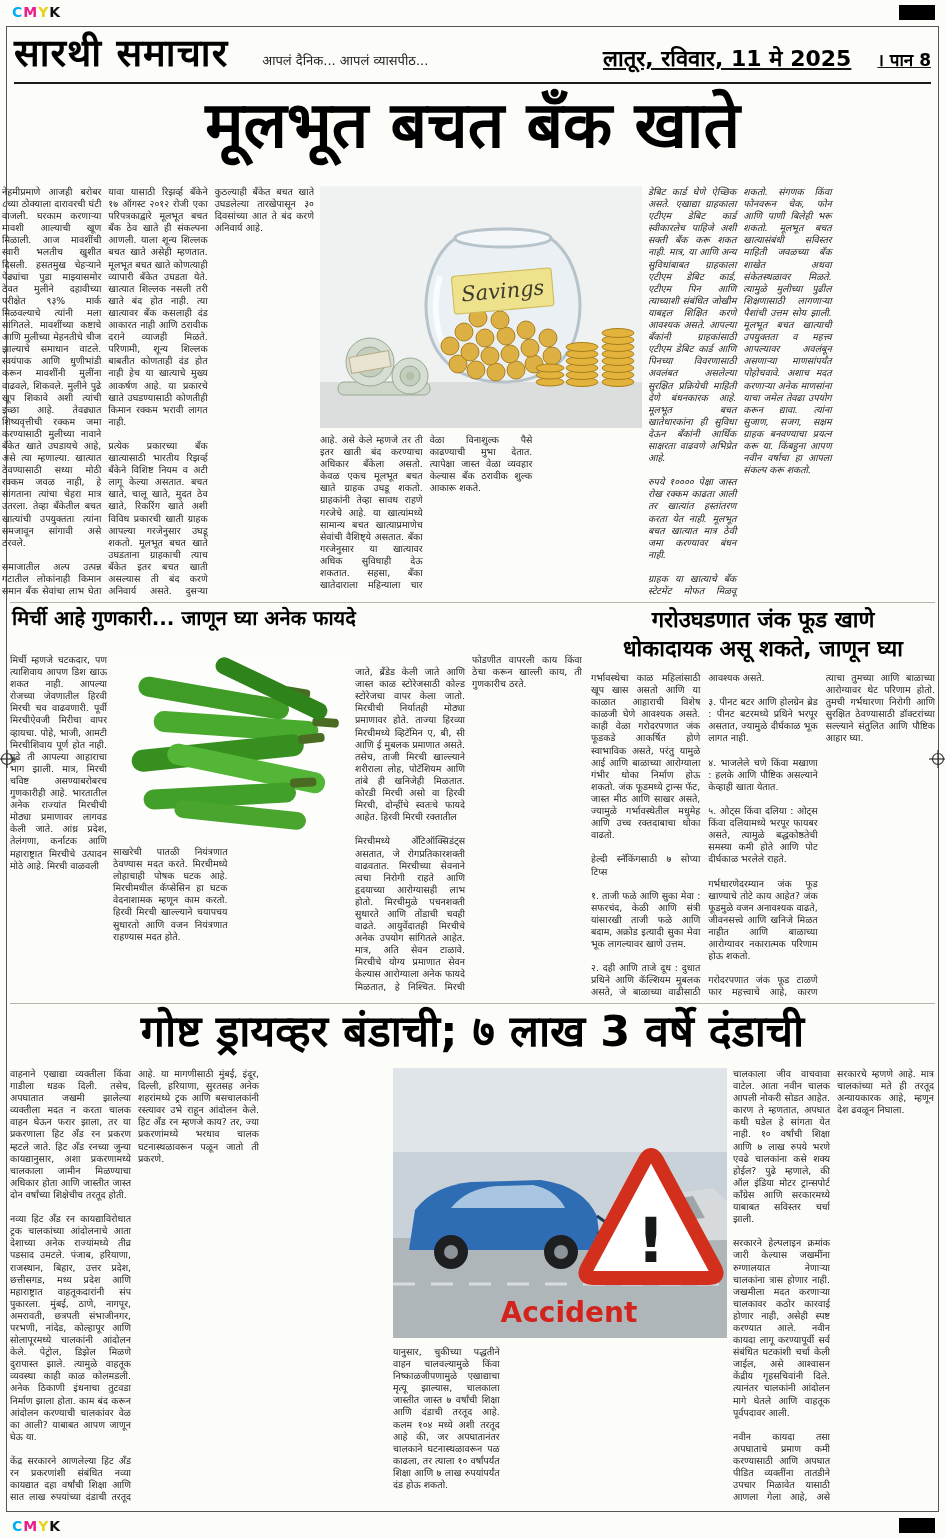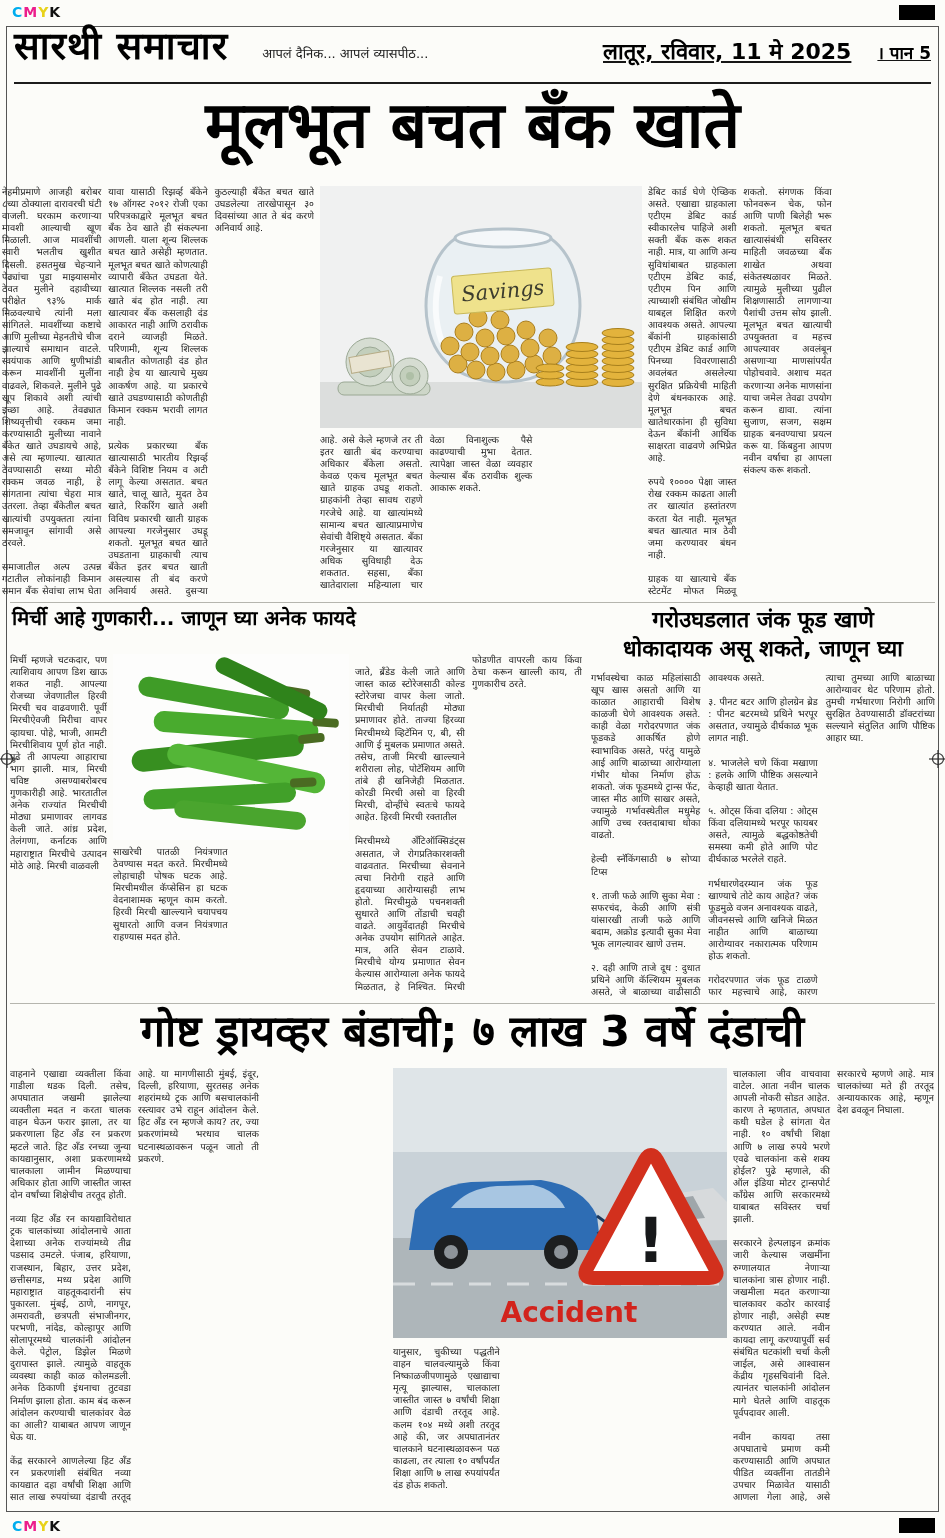--- a/index.html
+++ b/index.html
@@ -12,38 +12,38 @@
   .cmyk-bottom{bottom:4px;left:12px;}
   .cmyk .c{color:#00adee}.cmyk .m{color:#ec1e8c}.cmyk .y{color:#e8d21a}.cmyk .k{color:#111}
   .black-bar{position:absolute;width:36px;height:15px;background:#000;}
   .black-bar-top{top:5px;right:10px;}
   .black-bar-bottom{bottom:5px;right:10px;}
   .regmark{position:absolute;top:750px;}
   .regmark-left{left:-2px;}
   .regmark-right{right:-2px;}
   
   .masthead{position:absolute;top:30px;left:14px;right:14px;height:54px;
-            border-bottom:2px solid #1c1c1c;display:flex;align-items:flex-end;padding-bottom:17px;box-sizing:border-box;}
+            border-bottom:2px solid #1c1c1c;display:flex;align-items:flex-end;padding-bottom:10px;box-sizing:border-box;}
   .mast-title{font-size:38px;font-weight:bold;line-height:1;letter-spacing:1px;color:#000;}
   .mast-tagline{font-size:13px;margin-left:34px;margin-bottom:3px;color:#222;}
   .mast-right{margin-left:auto;display:flex;align-items:flex-end;gap:26px;text-decoration:underline;}
   .mast-date{font-size:22px;font-weight:bold;color:#000;}
   .mast-page{font-size:17px;font-weight:bold;color:#000;margin-bottom:1px;}
   
   .lead-headline{position:absolute;top:90px;left:10px;width:925px;text-align:center;
                  font-size:64px;font-weight:800;line-height:1.1;color:#000;}
   .body{font-size:9.4px;line-height:12.1px;text-align:justify;white-space:pre-line;
         overflow:hidden;color:#1c1c1c;column-fill:auto;}
   
   .lead-body{position:absolute;top:186px;left:2px;width:925px;height:414px;display:flex;gap:6px;}
   .lead-left{width:312px;height:414px;column-count:3;column-gap:7px;}
   .lead-center{width:322px;}
   .savings-figure{width:322px;height:242px;}
   .lead-center-text{height:164px;margin-top:6px;column-count:3;column-gap:7px;}
-  .lead-right{width:279px;height:414px;column-count:3;column-gap:7px;}
+  .lead-right{width:279px;height:414px;column-count:3;column-gap:7px;font-style:italic;}
   .img-fill{width:100%;height:100%;display:block;}
   .rule{position:absolute;left:10px;width:925px;border-top:1px solid #b5b5ae;}
   .rule-1{top:602px;} .rule-2{top:1003px;}
   
   .middle{position:absolute;top:606px;left:10px;width:925px;height:396px;}
   .chilli{position:absolute;left:0;top:0;width:572px;height:396px;}
   .chilli-headline{font-size:20px;font-weight:800;color:#000;padding-left:2px;line-height:1.2;}
   .chilli-body{position:absolute;top:48px;left:0;right:0;bottom:0;display:flex;gap:6px;}
   .chilli-left{width:97px;height:348px;}
   .chilli-center{width:236px;}
@@ -88,21 +88,21 @@
         <line x1="9" y1="0" x2="9" y2="18" stroke="#333" stroke-width="1.2"></line>
         <line x1="0" y1="9" x2="18" y2="9" stroke="#333" stroke-width="1.2"></line>
       </svg>
   </div>
 
   <div class="masthead">
     <div class="mast-title">सारथी समाचार</div>
     <div class="mast-tagline">आपलं दैनिक... आपलं व्यासपीठ...</div>
     <div class="mast-right">
       <div class="mast-date">लातूर, रविवार, 11 मे 2025</div>
-      <div class="mast-page">। पान 5</div>
+      <div class="mast-page">। पान 8</div>
     </div>
   </div>
 
   <div class="lead-headline">मूलभूत बचत बँक खाते</div>
 
   <div class="lead-body">
     <div class="lead-left body">नेहमीप्रमाणे आजही बरोबर ८च्या ठोक्याला दारावरची घंटी वाजली. घरकाम करणाऱ्या मावशी आल्याची खूण मिळाली. आज मावशींची स्वारी भलतीच खुशीत दिसली. हसतमुख चेहऱ्याने पेढ्यांचा पुडा माझ्यासमोर ठेवत मुलीने दहावीच्या परीक्षेत ९३% मार्क मिळवल्याचे त्यांनी मला सांगितले. मावशींच्या कष्टाचे आणि मुलीच्या मेहनतीचे चीज झाल्याचे समाधान वाटले. स्वयंपाक आणि धुणीभांडी करून मावशींनी मुलींना वाढवले, शिकवले. मुलीने पुढे खूप शिकावे अशी त्यांची इच्छा आहे. तेवढ्यात शिष्यवृत्तीची रक्कम जमा करण्यासाठी मुलीच्या नावाने बँकेत खाते उघडायचे आहे, असे त्या म्हणाल्या. खात्यात ठेवण्यासाठी सध्या मोठी रक्कम जवळ नाही, हे सांगताना त्यांचा चेहरा मात्र उतरला. तेव्हा बँकेतील बचत खात्यांची उपयुक्तता त्यांना समजावून सांगावी असे ठरवले.
 
 समाजातील अल्प उत्पन्न गटातील लोकांनाही किमान समान बँक सेवांचा लाभ घेता यावा यासाठी रिझर्व्ह बँकेने १७ ऑगस्ट २०१२ रोजी एका परिपत्रकाद्वारे मूलभूत बचत बँक ठेव खाते ही संकल्पना आणली. याला शून्य शिल्लक बचत खाते असेही म्हणतात. मूलभूत बचत खाते कोणत्याही व्यापारी बँकेत उघडता येते. खात्यात शिल्लक नसली तरी खाते बंद होत नाही. त्या खात्यावर बँक कसलाही दंड आकारत नाही आणि ठरावीक दराने व्याजही मिळते. परिणामी, शून्य शिल्लक बाबतीत कोणताही दंड होत नाही हेच या खात्याचे मुख्य आकर्षण आहे. या प्रकारचे खाते उघडण्यासाठी कोणतीही किमान रक्कम भरावी लागत नाही.
 
@@ -218,21 +218,21 @@
         <div class="chilli-right body">
           <span>जाते, ब्रँडेड केली जाते आणि जास्त काळ स्टोरेजसाठी कोल्ड स्टोरेजचा वापर केला जातो. मिरचीची निर्यातही मोठ्या प्रमाणावर होते. ताज्या हिरव्या मिरचीमध्ये व्हिटॅमिन ए, बी, सी आणि ई मुबलक प्रमाणात असते. तसेच, ताजी मिरची खाल्ल्याने शरीराला लोह, पोटॅशियम आणि तांबे ही खनिजेही मिळतात. कोरडी मिरची असो वा हिरवी मिरची, दोन्हींचे स्वतःचे फायदे आहेत. हिरवी मिरची रक्तातील</span>
           <span> </span>
           <span>मिरचीमध्ये अँटिऑक्सिडंट्स असतात, जे रोगप्रतिकारशक्ती वाढवतात. मिरचीच्या सेवनाने त्वचा निरोगी राहते आणि हृदयाच्या आरोग्यासही लाभ होतो. मिरचीमुळे पचनशक्ती सुधारते आणि तोंडाची चवही वाढते. आयुर्वेदातही मिरचीचे अनेक उपयोग सांगितले आहेत. मात्र, अति सेवन टाळावे. मिरचीचे योग्य प्रमाणात सेवन केल्यास आरोग्याला अनेक फायदे मिळतात, हे निश्चित. मिरची फोडणीत वापरली काय किंवा ठेचा करून खाल्ली काय, ती गुणकारीच ठरते.</span>
         </div>
       </div>
     </div>
 
     <div class="junk">
       <div class="junk-headline">
-        <div>गरोउघडलात जंक फूड खाणे</div>
+        <div>गरोउघडणात जंक फूड खाणे</div>
         <div>धोकादायक असू शकते, जाणून घ्या</div>
       </div>
       <div class="junk-body body">गर्भावस्थेचा काळ महिलांसाठी खूप खास असतो आणि या काळात आहाराची विशेष काळजी घेणे आवश्यक असते. काही वेळा गरोदरपणात जंक फूडकडे आकर्षित होणे स्वाभाविक असते, परंतु यामुळे आई आणि बाळाच्या आरोग्याला गंभीर धोका निर्माण होऊ शकतो. जंक फूडमध्ये ट्रान्स फॅट, जास्त मीठ आणि साखर असते, ज्यामुळे गर्भावस्थेतील मधुमेह आणि उच्च रक्तदाबाचा धोका वाढतो.
 
 हेल्दी स्नॅकिंगसाठी ७ सोप्या टिप्स
 
 १. ताजी फळे आणि सुका मेवा : सफरचंद, केळी आणि संत्री यांसारखी ताजी फळे आणि बदाम, अक्रोड इत्यादी सुका मेवा भूक लागल्यावर खाणे उत्तम.
 
 २. दही आणि ताजे दूध : दुधात प्रथिने आणि कॅल्शियम मुबलक असते, जे बाळाच्या वाढीसाठी आवश्यक असते.
 

